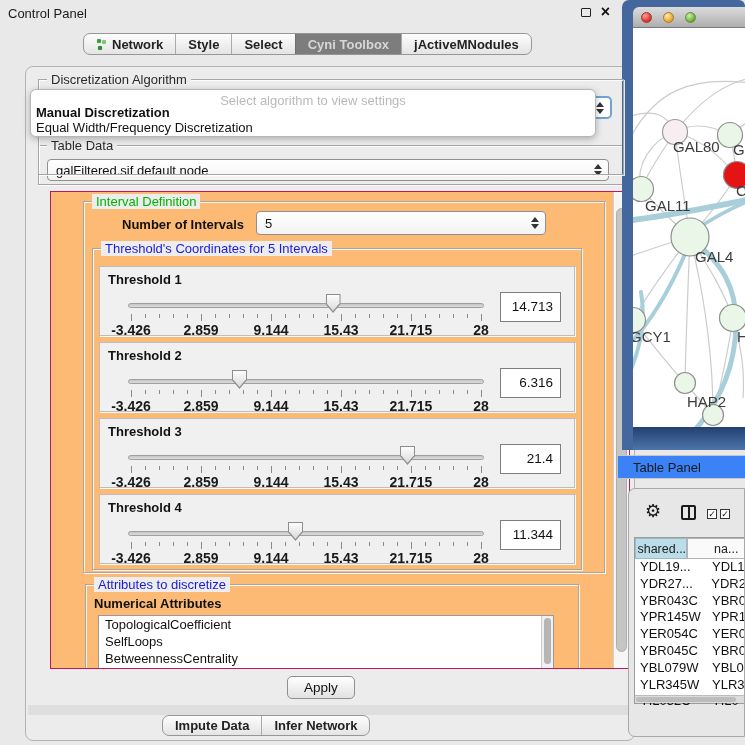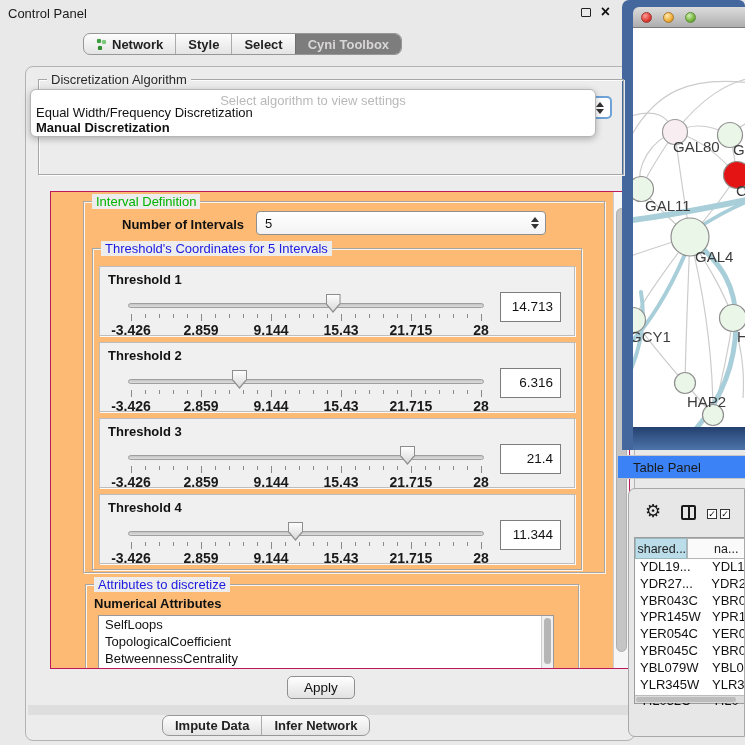--- a/index.html
+++ b/index.html
@@ -151,39 +151,52 @@
       </div>
       <div class="tab">
         <span>Style</span>
       </div>
       <div class="tab">
         <span>Select</span>
       </div>
       <div class="tab selected">
         <span>Cyni Toolbox</span>
       </div>
+      <div class="tab">
+        <span>jActiveMNodules</span>
+      </div>
     </div>
 
   <div class="cp-card">
 
     <div class="group disc-group">
       <span class="group-title">Discretization Algorithm</span>
     </div>
     <div class="algo-combo">
       <span class="spinner">
           <span class="spin-up"></span>
           <span class="spin-dn"></span>
         </span>
     </div>
     <div class="popup">
       <div class="popup-hint">Select algorithm to view settings</div>
+      <div class="popup-opt bold">Manual Discretization</div>
       <div class="popup-opt">Equal Width/Frequency Discretization</div>
-      <div class="popup-opt bold">Manual Discretization</div>
-    </div>
-
+    </div>
+
+    <div class="group td-group">
+      <span class="group-title">Table Data</span>
+      <div class="combo td-combo">
+        <span class="combo-text">galFiltered.sif default node</span>
+        <span class="spinner">
+            <span class="spin-up"></span>
+            <span class="spin-dn"></span>
+          </span>
+      </div>
+    </div>
 
     <div class="scroll-area">
       <div class="group interval-group">
         <span class="group-title gt-green">Interval Definition</span>
         <span class="num-label">Number of Intervals</span>
         <div class="combo num-combo">
           <span class="combo-text">5</span>
           <span class="spinner">
               <span class="spin-up"></span>
               <span class="spin-dn"></span>
@@ -345,22 +358,22 @@
                 <div class="th-value">11.344</div>
               </div>
             </div>
         </div>
       </div>
 
       <div class="group attr-group">
         <span class="group-title gt-blue">Attributes to discretize</span>
         <span class="attr-heading">Numerical Attributes</span>
         <div class="listbox" id="attrList">
-          <div class="attr-item">SelfLoops</div>
-            <div class="attr-item">TopologicalCoefficient</div>
+          <div class="attr-item">TopologicalCoefficient</div>
+            <div class="attr-item">SelfLoops</div>
             <div class="attr-item">BetweennessCentrality</div>
             <div class="list-scroll">
               <div class="list-thumb"></div>
             </div>
         </div>
       </div>
 
       <div class="v-scrollbar">
           <div class="v-thumb"></div>
         </div>

